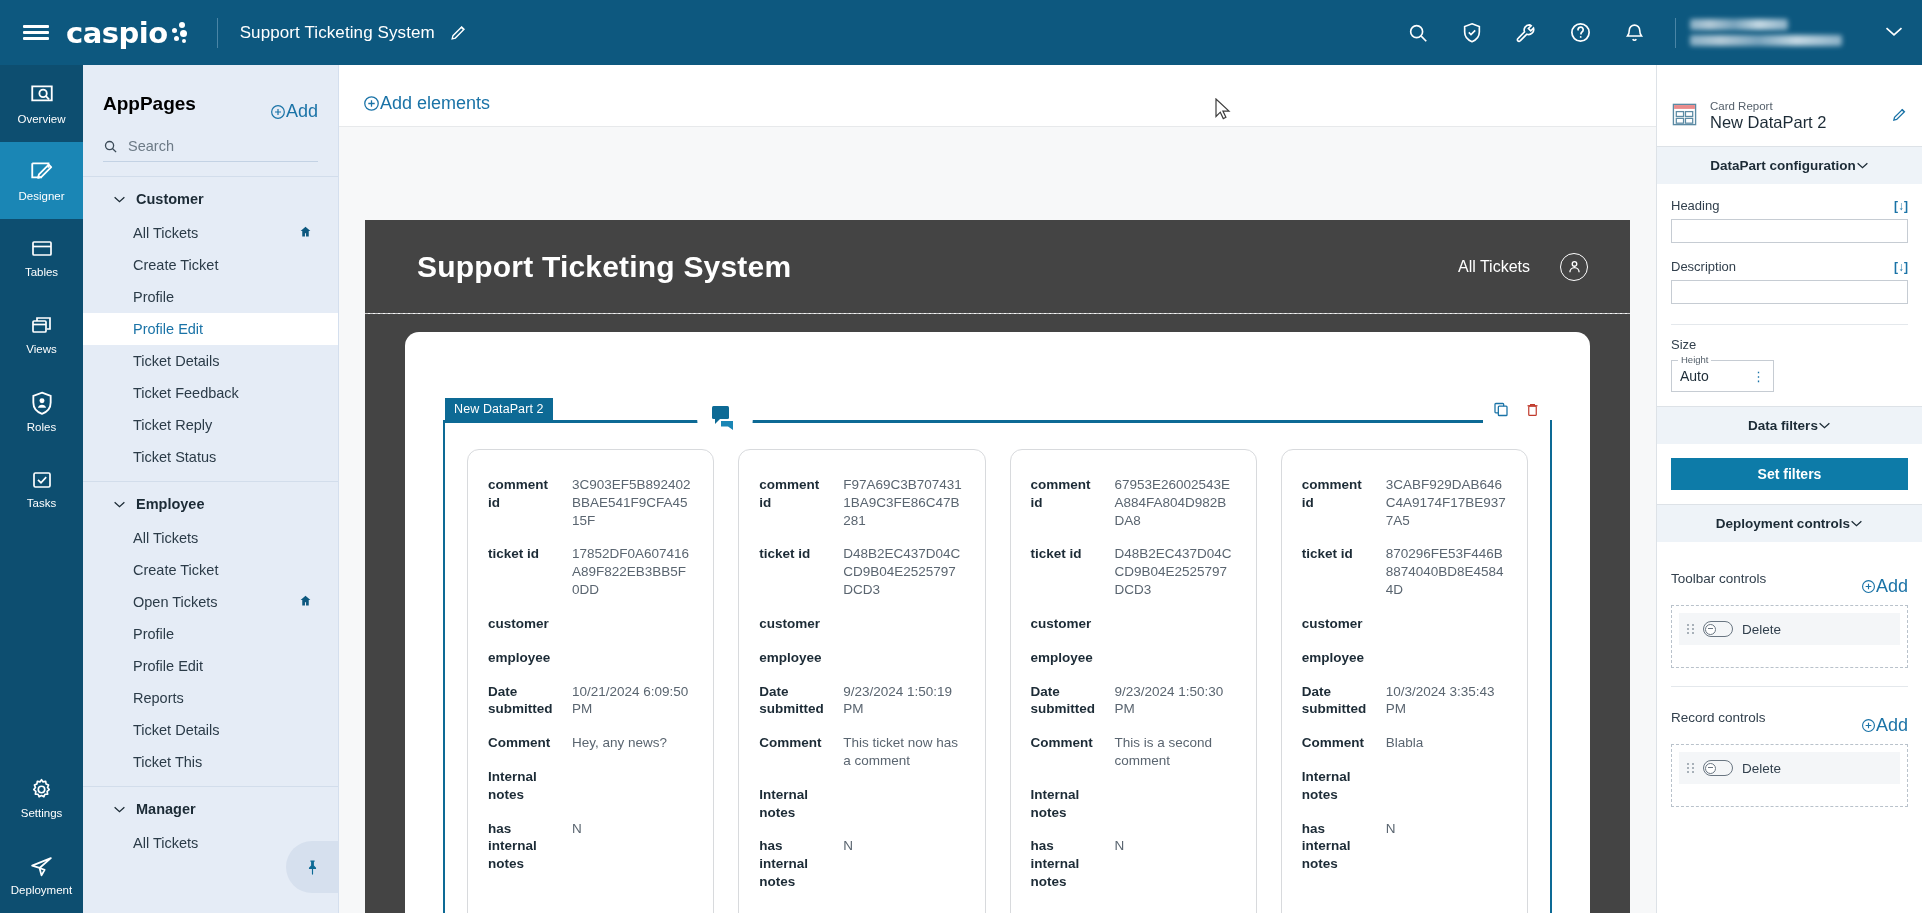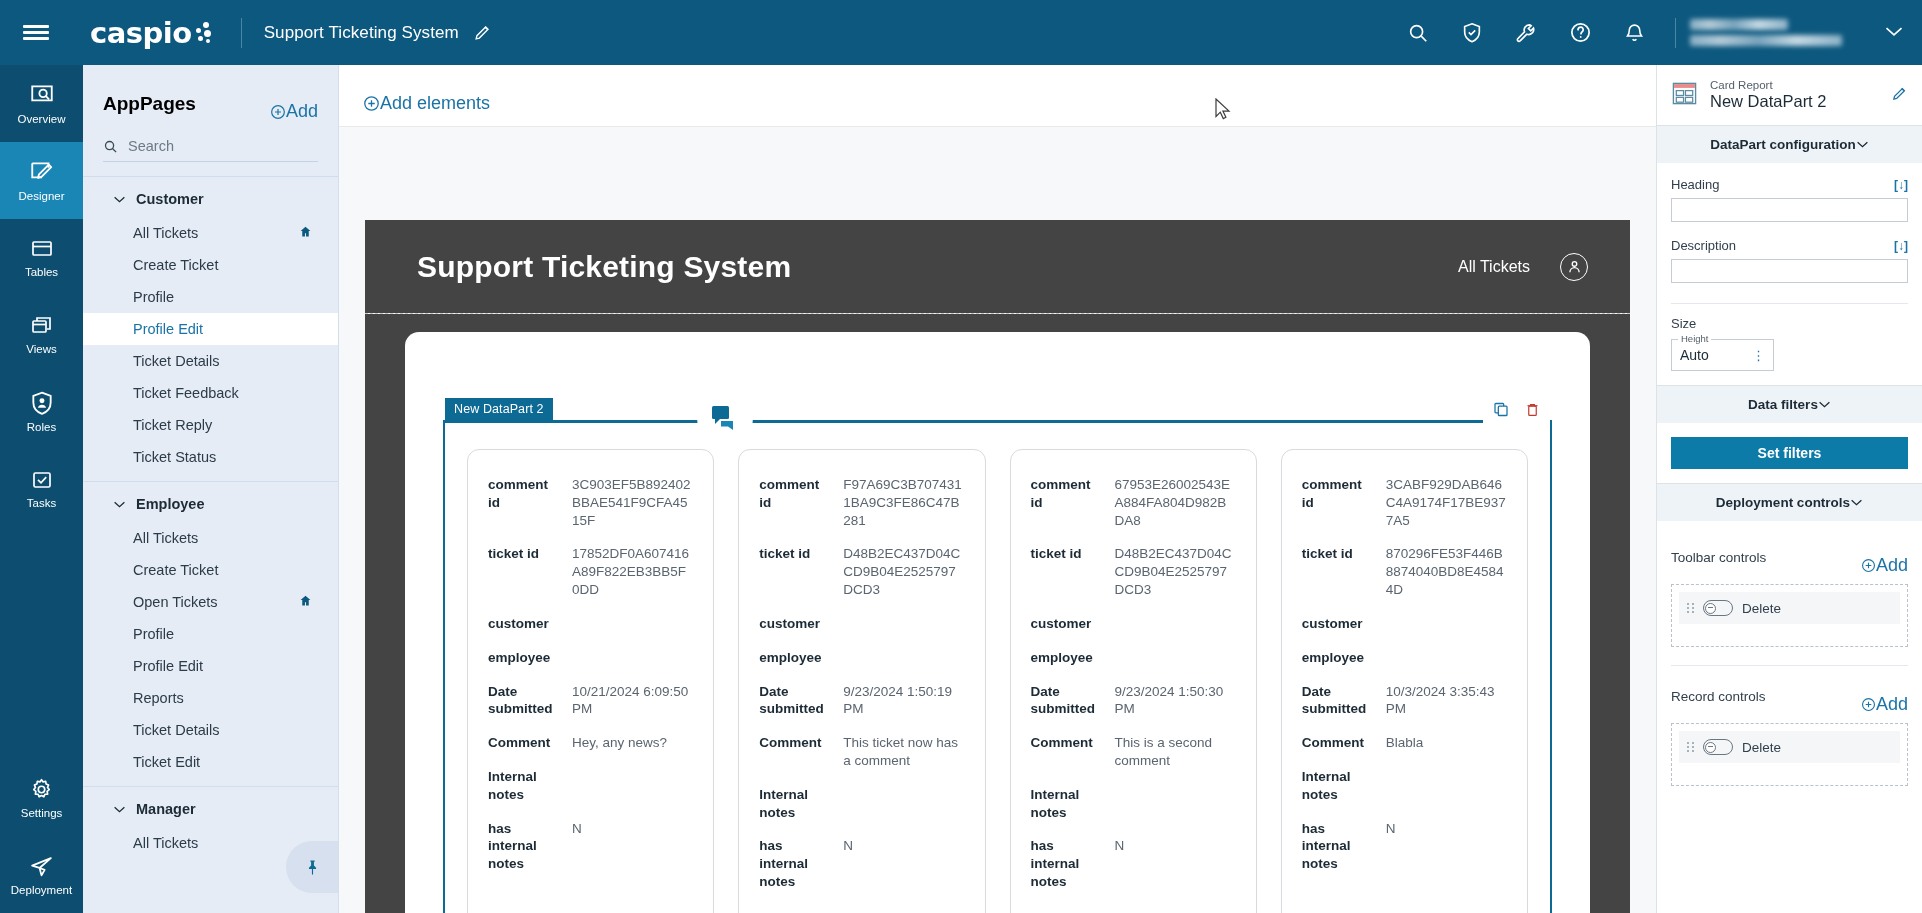--- a/index.html
+++ b/index.html
@@ -13,21 +13,21 @@
 
   
   #topbar {
     position: absolute; top: 0; left: 0; width: 1922px; height: 65px;
     background: #0d587f; display: flex; align-items: center;
     color: #fff; z-index: 40;
   }
   #hamburger { width: 72px; display:flex; align-items:center; justify-content:center; cursor:pointer; }
   #hamburger .bar { display:block; width:26px; height:2.5px; background:#fff; margin:3.5px 0; border-radius:1px;}
   .logo-wrap { display:flex; align-items:center; gap:3px; margin-left:-6px;}
-  .logo-text { font-size: 29px; font-weight: 700; letter-spacing:-0.5px; color:#fff; font-family:"DejaVu Sans", sans-serif;margin-left:24px;}
+  .logo-text { font-size: 29px; font-weight: 700; letter-spacing:-0.5px; color:#fff; font-family:"DejaVu Sans", sans-serif;}
   .logo-dots { position:relative; width:20px; height:26px; }
   .logo-dots i { position:absolute; background:#fff; border-radius:50%; display:block; }
   .divider-v { width:1px; height:30px; background:#4a85a6; margin:0 22px 0 26px;}
   #app-title { font-size:17px; font-weight:400; color:#fff; letter-spacing:0.1px;}
   #title-edit { margin-left:14px; cursor:pointer; display:flex; align-items:center;}
   #topbar-right { margin-left:auto; display:flex; align-items:center; padding-right:18px; gap:0px;}
   .tb-icon { width:42px; height:42px; display:flex; align-items:center; justify-content:center; cursor:pointer; margin:0 6px;}
   .divider-v2 { width:1px; height:30px; background:#4a85a6; margin:0 14px;}
   #user-block { display:flex; align-items:center; cursor:pointer; }
   .blur-lines { display:flex; flex-direction:column; gap:5px; }
@@ -112,21 +112,21 @@
   .rec-card { flex:1; border:1px solid #d8dadd; border-radius:12px; padding:26px 20px 24px 20px;
     min-height:430px; background:#fff;}
   .fld { display:flex; gap:12px; margin-bottom:16px; align-items:flex-start;}
   .fld-label { width:72px; flex:0 0 72px; font-size:13.5px; font-weight:700; color:#1c2b36;
     line-height:1.32; word-break:break-word; hyphens:auto;}
   .fld-val { flex:1; font-size:13.5px; color:#5a6570; line-height:1.32; word-break:break-word;}
 
   
   #rightpanel { position:absolute; top:65px; right:0; width:266px; height:848px;
     background:#fff; border-left:1px solid #dde2e7; z-index:20; overflow:hidden;}
-  #rp-head { height:60px; display:flex; align-items:center; padding:0 14px; gap:12px;}
+  #rp-head { height:60px; display:flex; align-items:center; padding:0 14px; gap:12px;margin-top:21px;}
   #rp-head-txt { flex:1; }
   #rp-kind { font-size:11.5px; color:#55606b; }
   #rp-name { font-size:16.5px; color:#1c2b36; margin-top:1px;}
   #rp-edit { cursor:pointer; }
   .rp-section { height:38px; background:#eef3f8; display:flex; align-items:center;
     justify-content:center; padding:0 14px; font-size:13.5px; font-weight:700;
     color:#1c2b36; cursor:pointer; border-top:1px solid #dde2e7;}
   .rp-body { padding:14px; }
   .rp-fieldrow { display:flex; align-items:center; justify-content:space-between; margin-bottom:6px;}
   .rp-flabel { font-size:13px; color:#32404d;}
@@ -382,21 +382,21 @@
     <div class="pg-item">
       <span>Profile Edit</span>
     </div>
     <div class="pg-item">
       <span>Reports</span>
     </div>
     <div class="pg-item">
       <span>Ticket Details</span>
     </div>
     <div class="pg-item">
-      <span>Ticket Edit</span>
+      <span>Ticket This</span>
     </div>
     <div class="grp-sep"></div>
 
     <div class="grp-head">
       <svg width="13" height="9" viewBox="0 0 24 14" fill="none" stroke="#1c2b36" stroke-width="2.4">
           <path d="M3 3l9 8 9-8"></path>
         </svg>
       <span>Manager</span>
     </div>
     <div class="pg-item">

